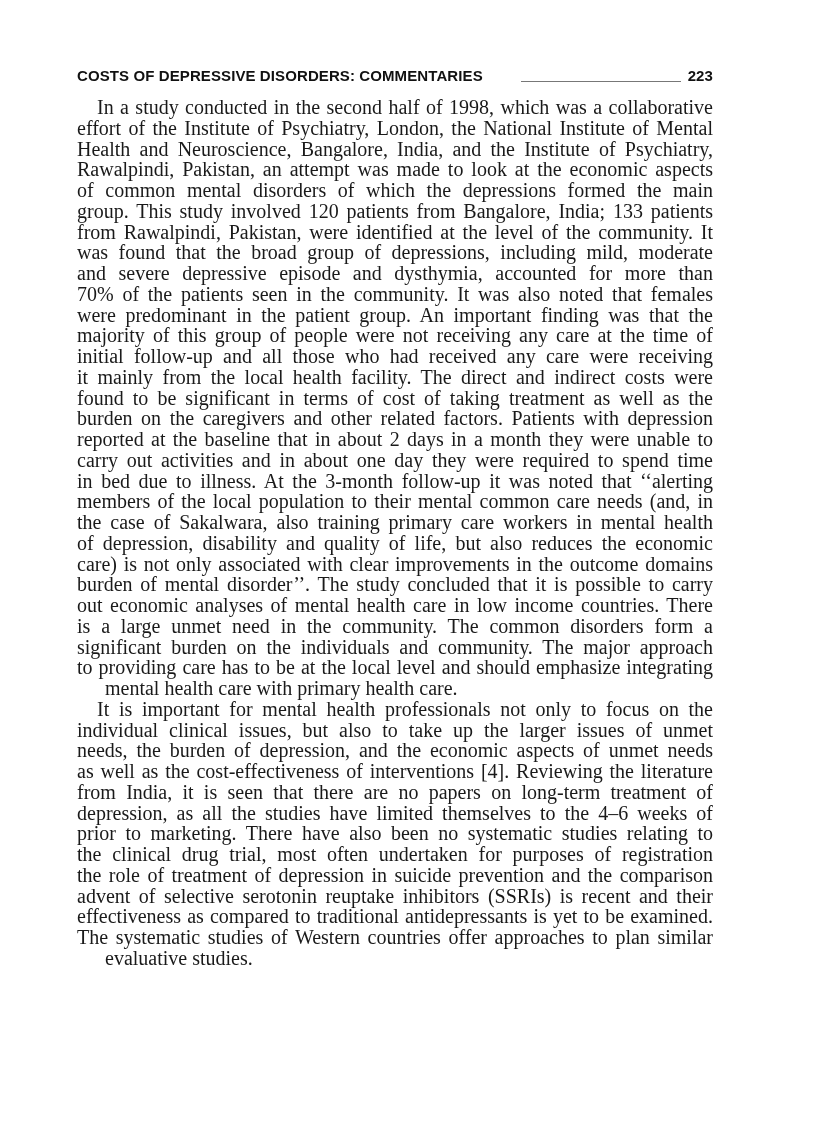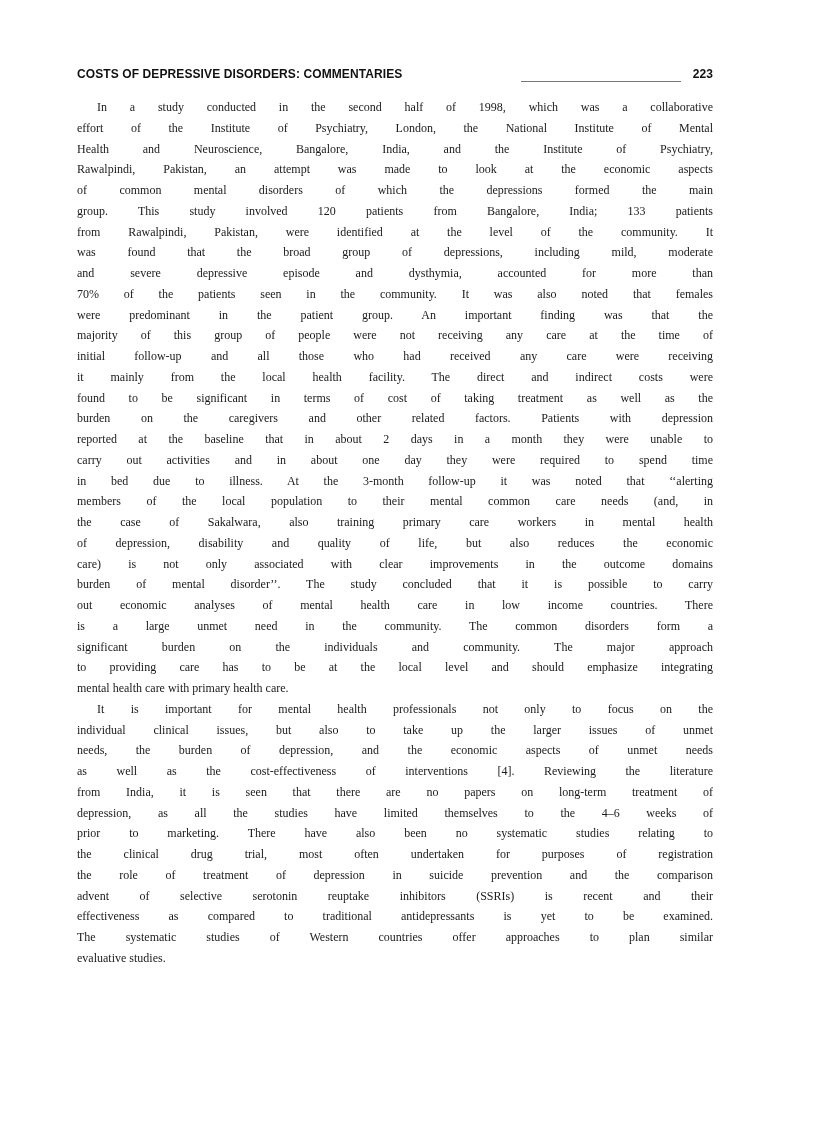--- a/index.html
+++ b/index.html
@@ -1,35 +1,35 @@
 <!DOCTYPE html>
 <html><head>
   <meta charset="utf-8">
   <style>
     html, body { margin: 0; padding: 0; background: #ffffff; }
     body { width: 816px; height: 1123px; position: relative; overflow: hidden; }
     .page { position: absolute; left: 0; top: 0; width: 816px; height: 1123px; background: #fff; }
     .header {
       position: absolute; left: 77px; top: 64px; width: 636px; height: 22px;
-      font-family: "Liberation Sans", sans-serif; font-weight: bold; font-size: 12px;
+      font-family: "Liberation Sans", sans-serif; font-weight: bold; font-size: 15px;
       color: #111; letter-spacing: 0.1px;
     }
     .header .title { position: absolute; left: 0; top: 3px; white-space: nowrap; }
     .header .rule { position: absolute; left: 444px; top: 17px; width: 160px; height: 0; border-top: 1.2px solid #777; }
     .header .pagenum { position: absolute; right: 0; top: 3px; }
     .body {
       position: absolute; left: 77px; top: 97px; width: 636px;
-      font-family: "Liberation Serif", serif; font-size: 12px; color: #1a1a1a;
+      font-family: "Liberation Serif", serif; font-size: 20px; color: #1a1a1a;
     }
     .line {
       height: 20.75px; line-height: 20.75px; white-space: nowrap;
       text-align: justify; text-align-last: justify; overflow: visible;
     }
     .line.indent { padding-left: 20px; }
-    .line.last { text-align-last: left; }
+    .line.last { text-align-last: left; margin-left: 28px; }
   </style>
 </head>
 <body>
 
 <div class="page">
   <div class="header">
     <span class="title">COSTS OF DEPRESSIVE DISORDERS: COMMENTARIES</span>
     <span class="rule"></span>
     <span class="pagenum">223</span>
   </div>

